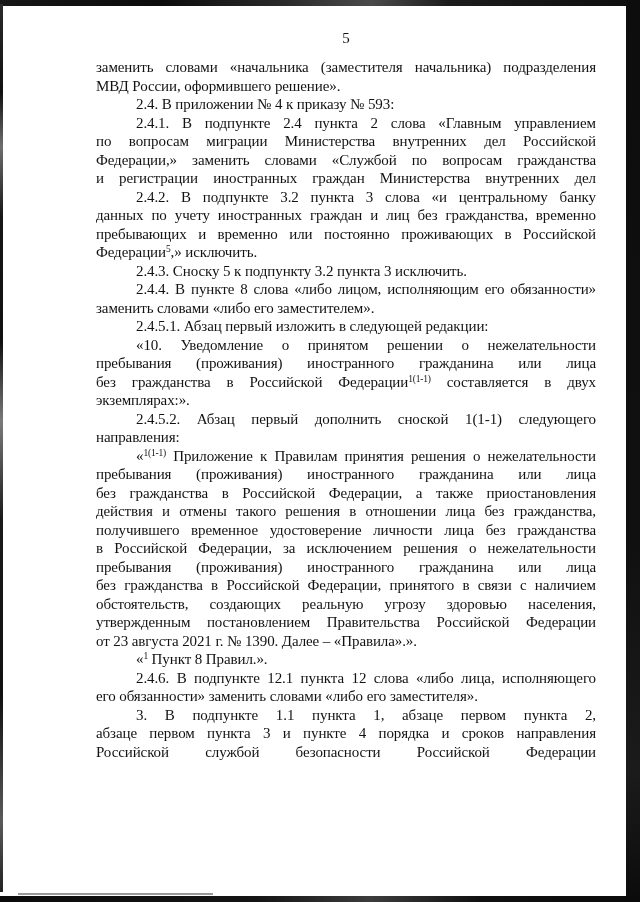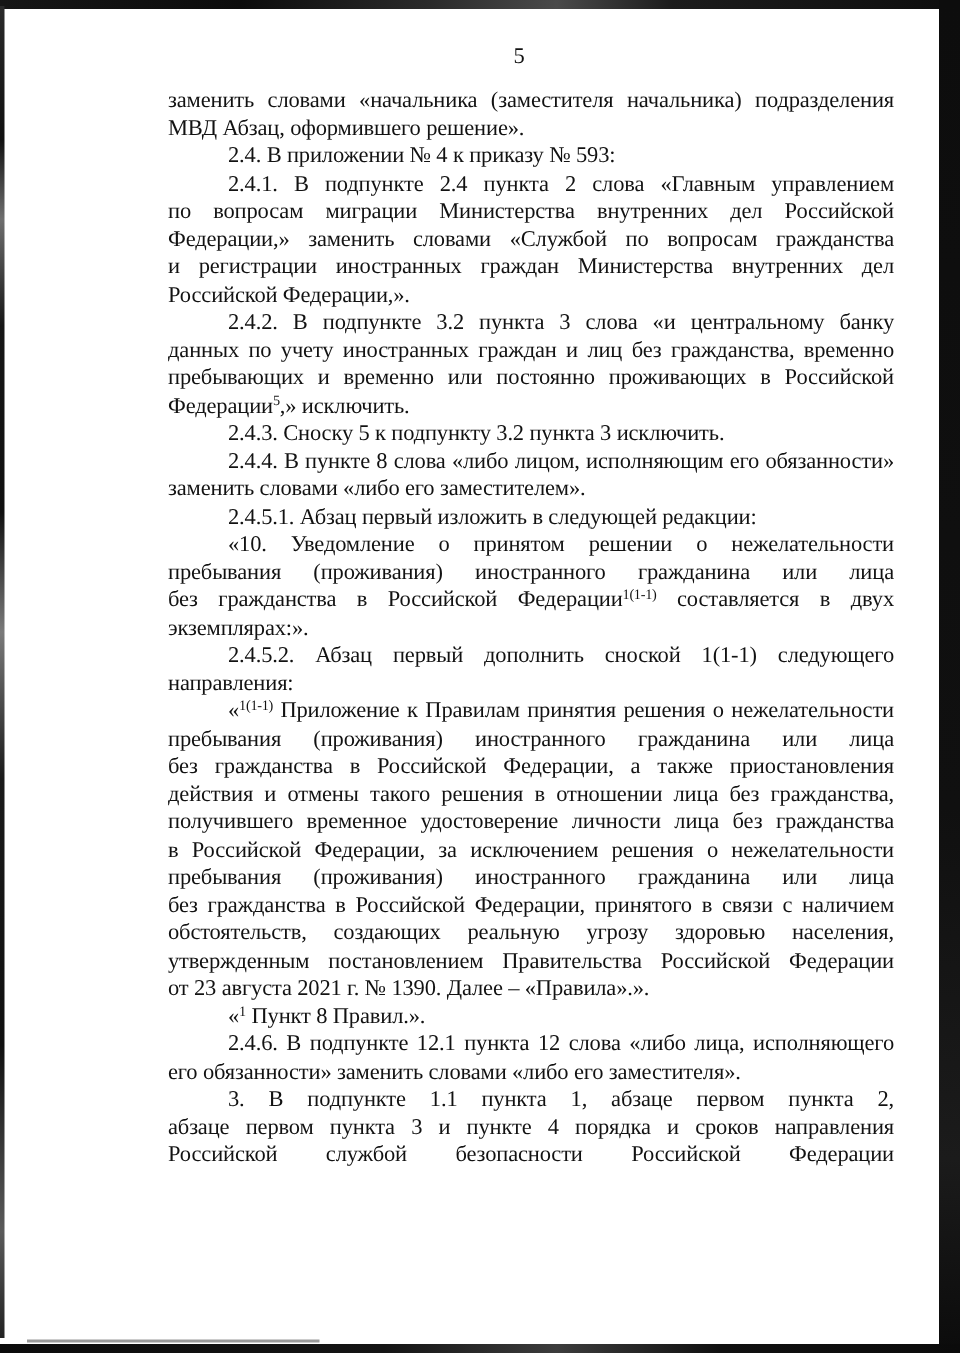--- a/index.html
+++ b/index.html
@@ -45,21 +45,20 @@
     position: absolute; left: 96px; top: 58px; width: 500px;
     font-size: 15px; line-height: 18.5px; color: #121212;
     letter-spacing: -0.1px;
   }
   .line {
     text-align: justify;
     text-align-last: left;
     white-space: normal;
     height: 18.5px;
     overflow: visible;
-    margin-left: 16px;
   }
   .line.j { text-align-last: justify; }
   .line.ind { padding-left: 40px; }
   sup {
     font-size: 9.5px;
     line-height: 0;
     vertical-align: baseline;
     position: relative;
     top: -5px;
     letter-spacing: -0.2px;
@@ -72,27 +71,26 @@
   <div class="edge-top"></div>
   <div class="edge-left"></div>
   <div class="edge-right"></div>
   <div class="edge-bottom-smudge"></div>
   <div class="edge-bottom"></div>
 
   <div class="page-num">5</div>
 
   <div class="text-block">
       <div class="line j">заменить словами «начальника (заместителя начальника) подразделения</div>
-      <div class="line">МВД Абзац, оформившего решение».</div>
+      <div class="line">МВД России, оформившего решение».</div>
       <div class="line ind">2.4. В приложении № 4 к приказу № 593:</div>
       <div class="line j ind">2.4.1. В подпункте 2.4 пункта 2 слова «Главным управлением</div>
       <div class="line j">по вопросам миграции Министерства внутренних дел Российской</div>
       <div class="line j">Федерации,» заменить словами «Службой по вопросам гражданства</div>
       <div class="line j">и регистрации иностранных граждан Министерства внутренних дел</div>
-      <div class="line">Российской Федерации,».</div>
       <div class="line j ind">2.4.2. В подпункте 3.2 пункта 3 слова «и центральному банку</div>
       <div class="line j">данных по учету иностранных граждан и лиц без гражданства, временно</div>
       <div class="line j">пребывающих и временно или постоянно проживающих в Российской</div>
       <div class="line">Федерации<sup>5</sup>,» исключить.</div>
       <div class="line ind">2.4.3. Сноску 5 к подпункту 3.2 пункта 3 исключить.</div>
       <div class="line j ind">2.4.4. В пункте 8 слова «либо лицом, исполняющим его обязанности»</div>
       <div class="line">заменить словами «либо его заместителем».</div>
       <div class="line ind">2.4.5.1. Абзац первый изложить в следующей редакции:</div>
       <div class="line j ind">«10. Уведомление о принятом решении о нежелательности</div>
       <div class="line j">пребывания (проживания) иностранного гражданина или лица</div>

